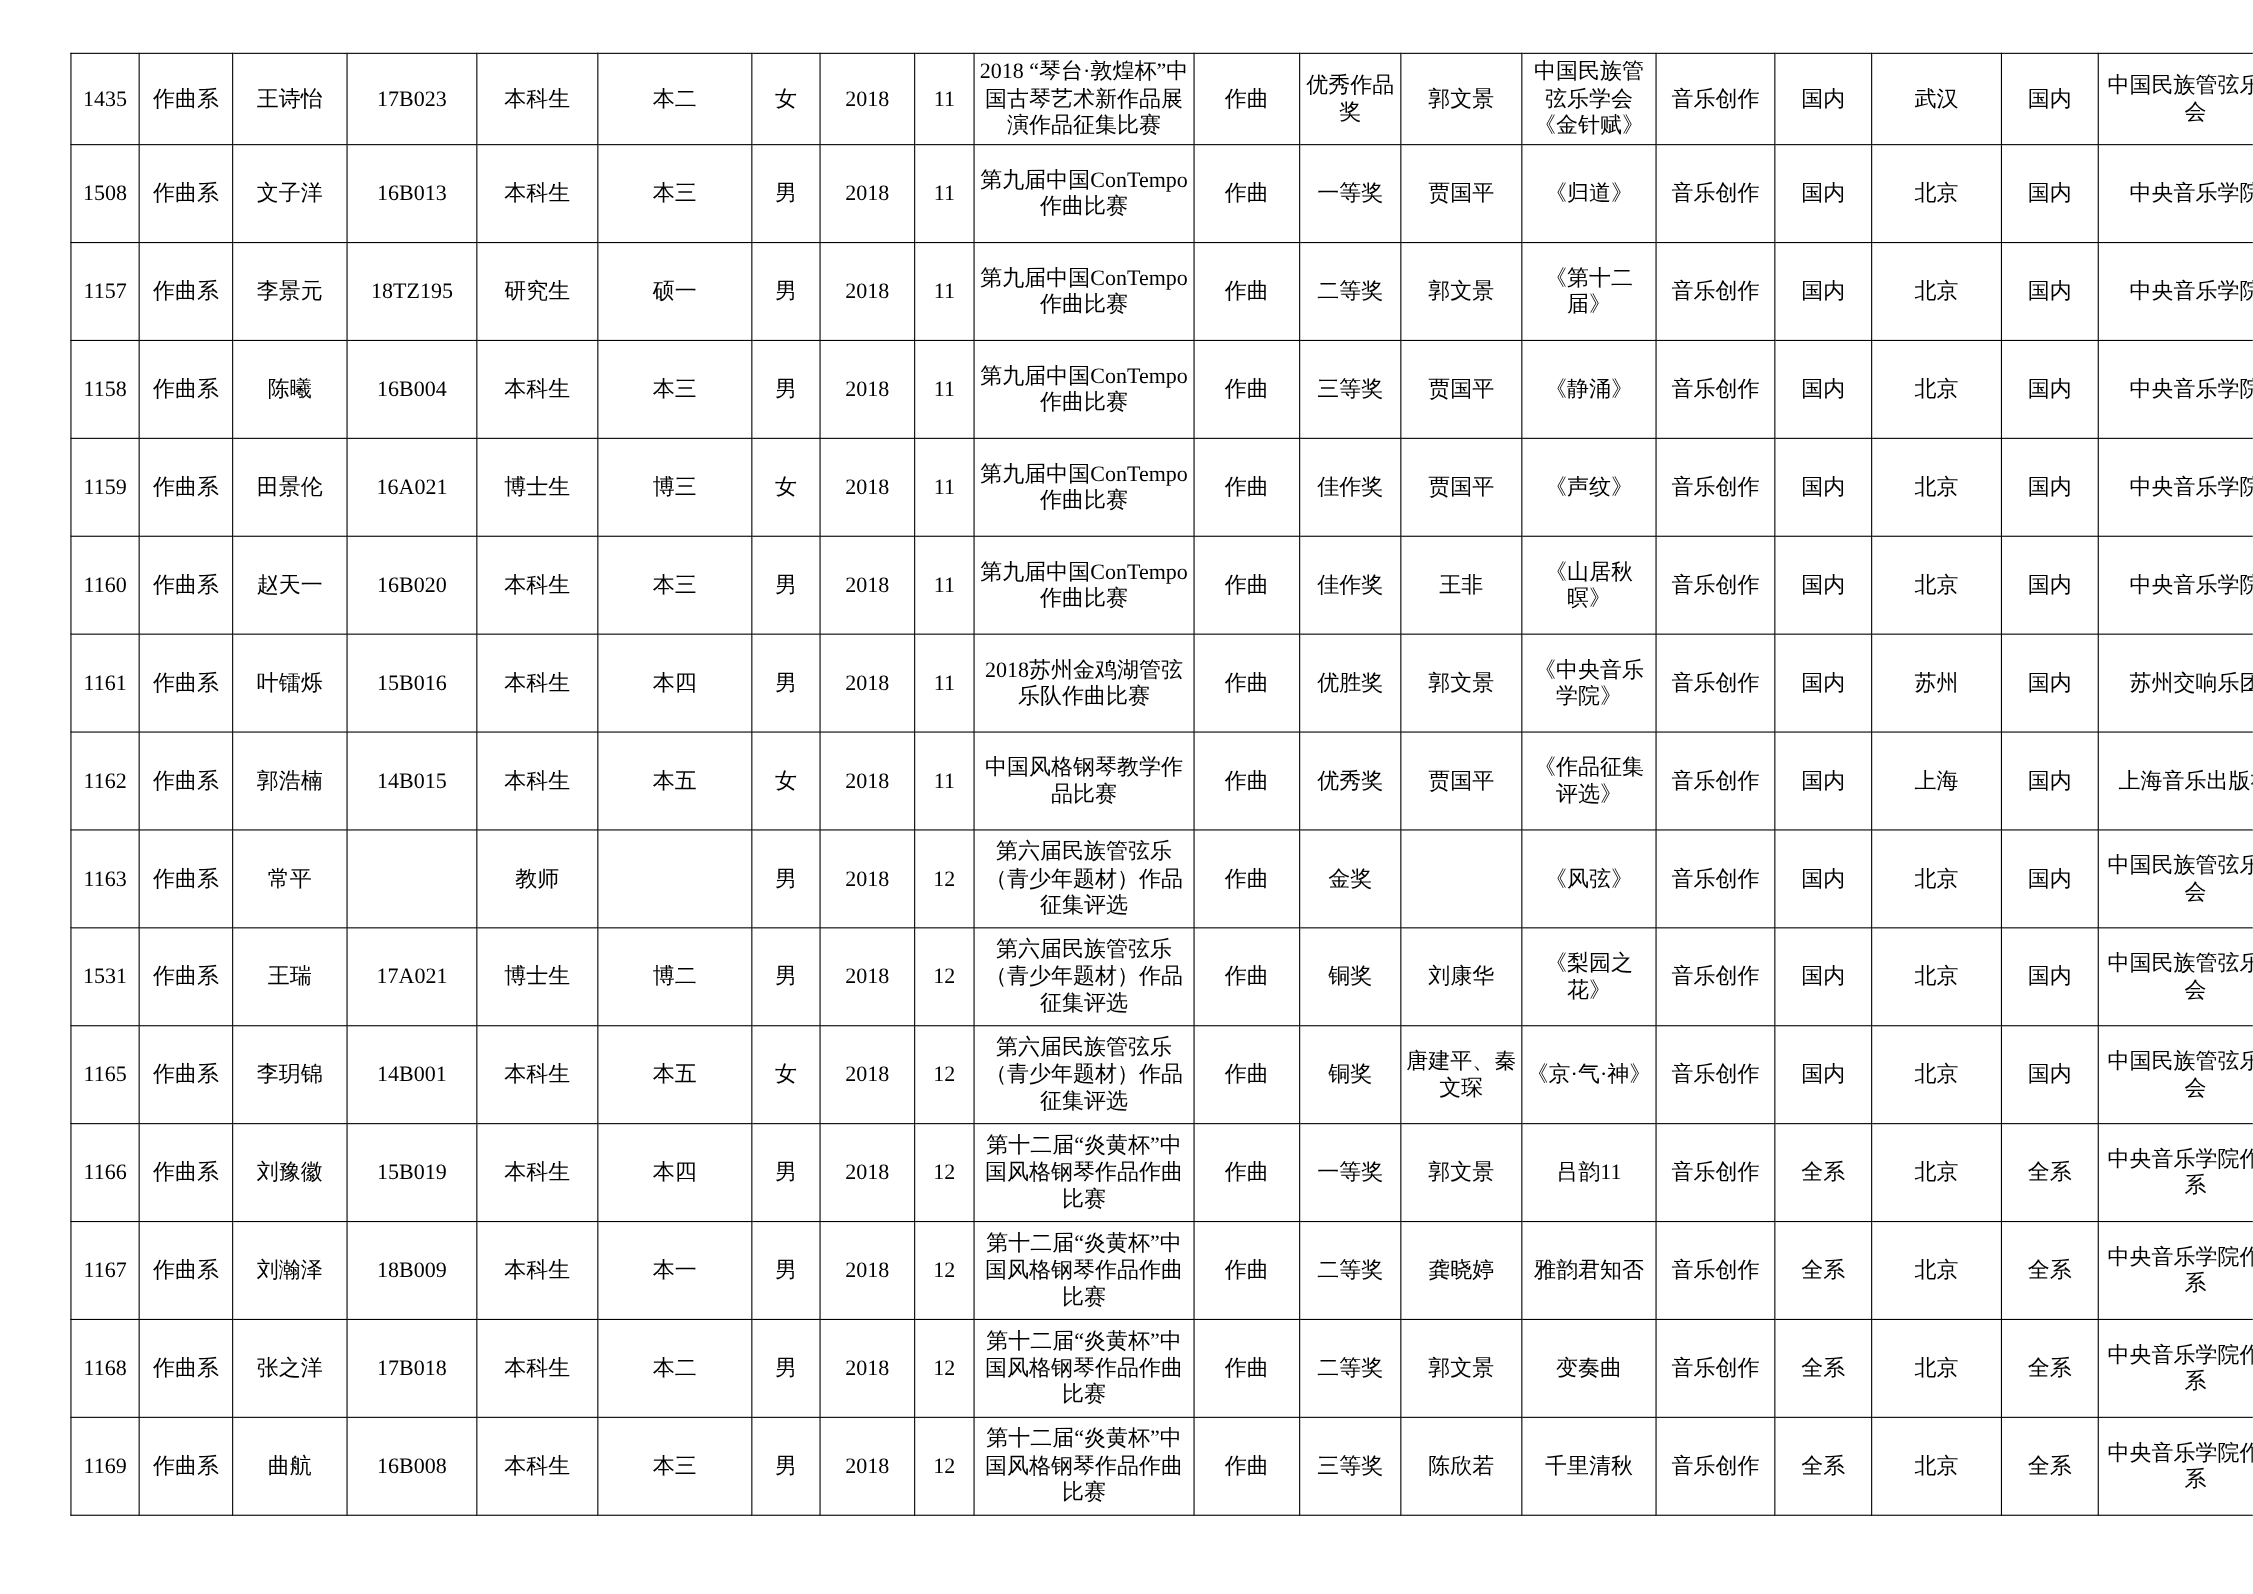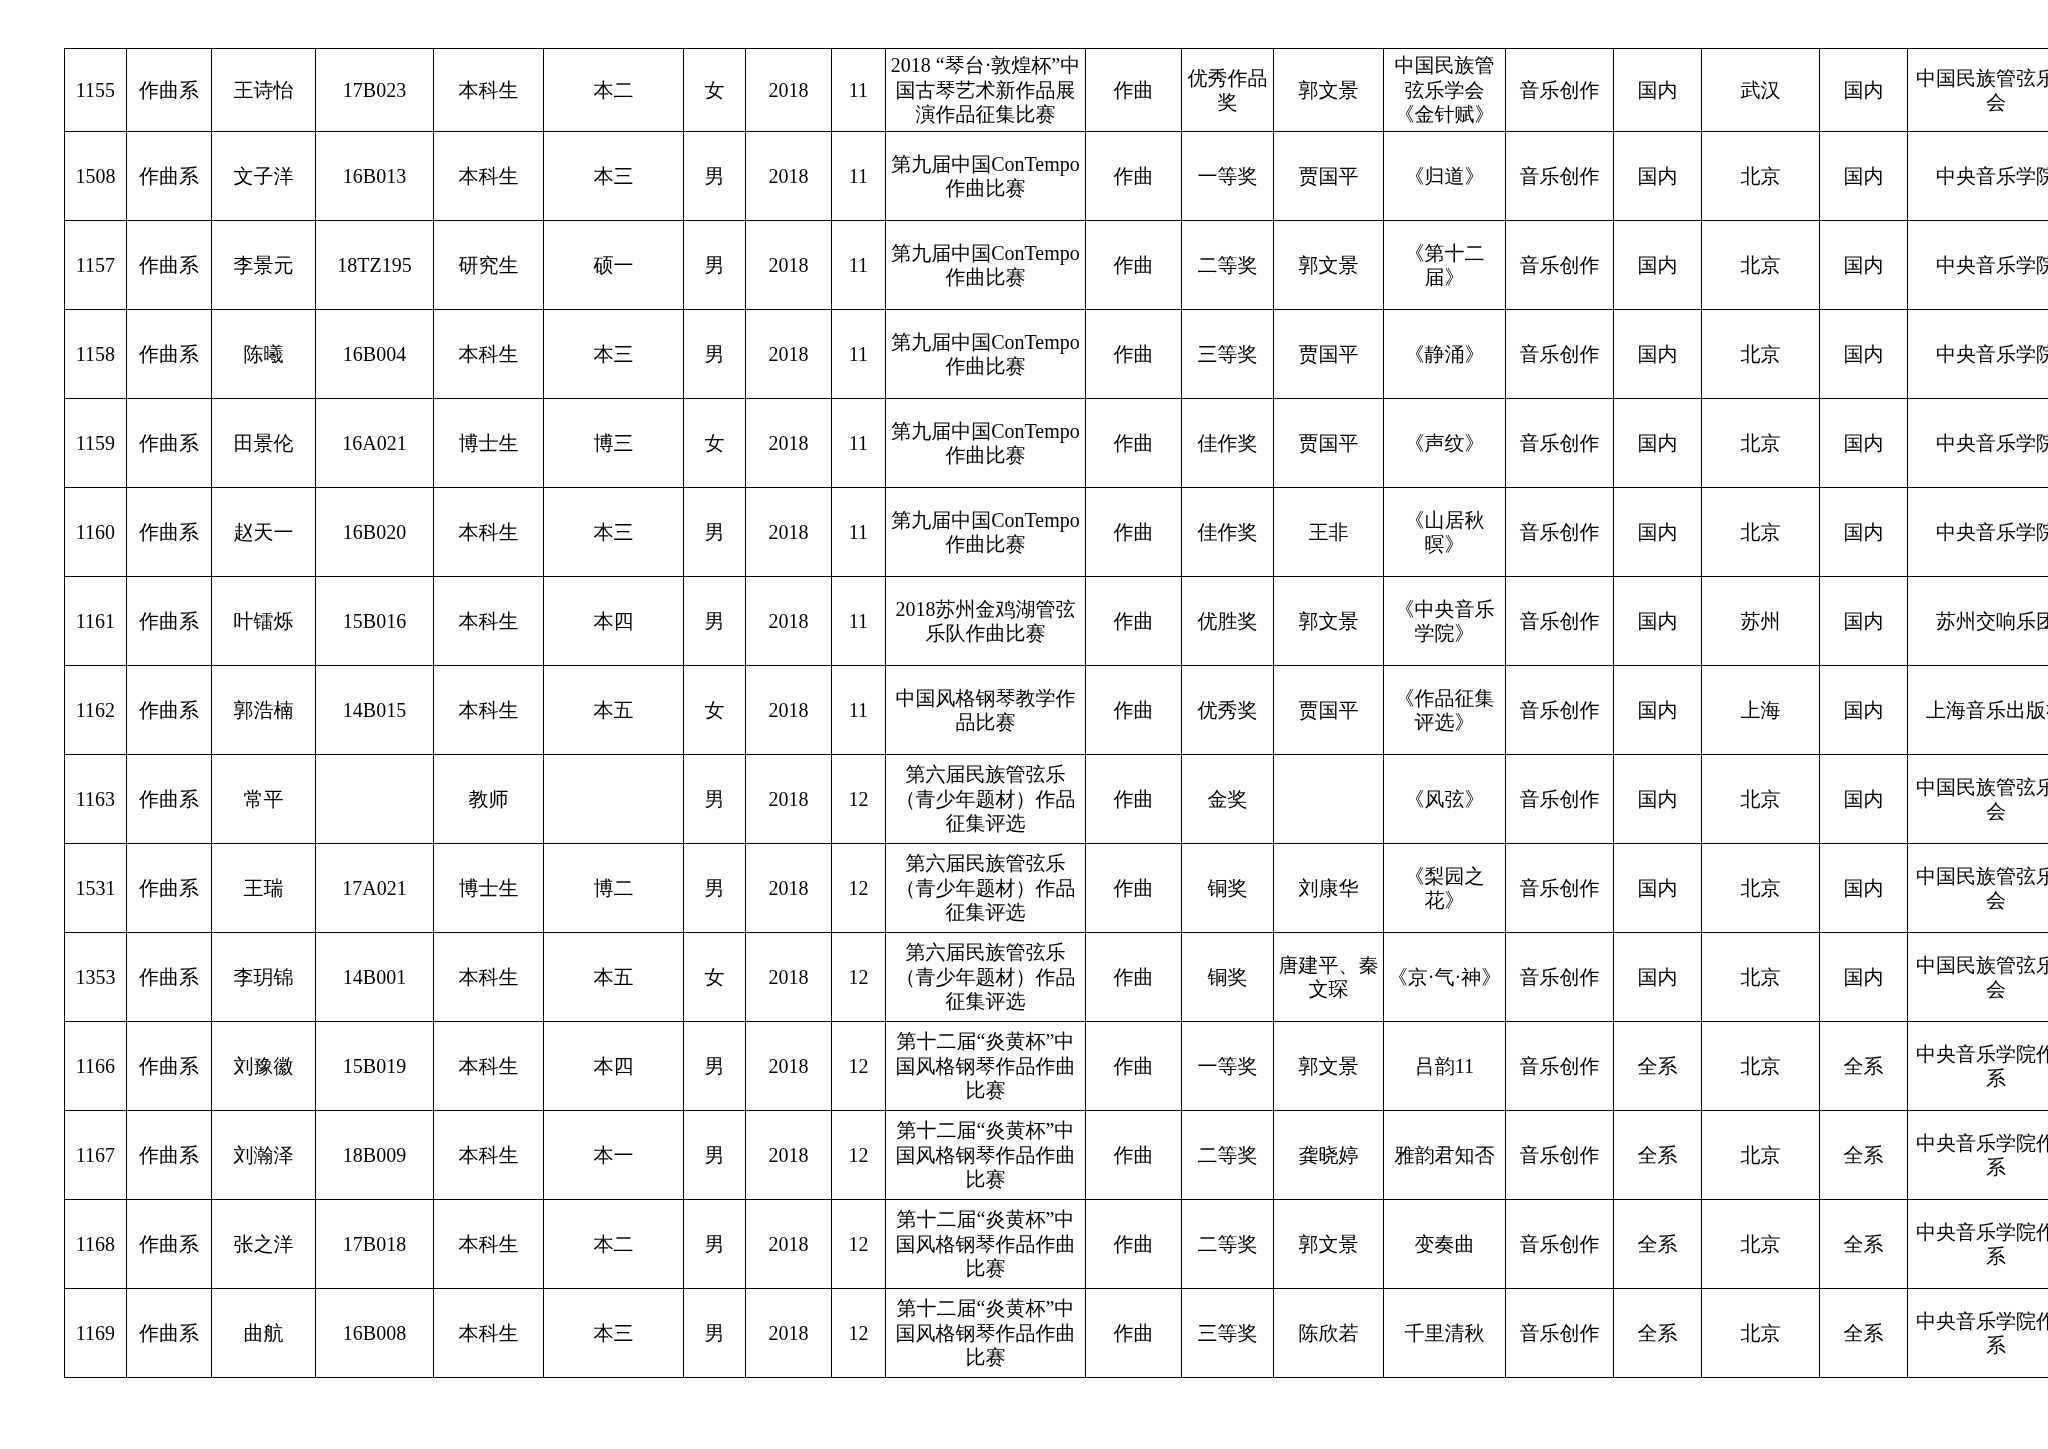--- a/index.html
+++ b/index.html
@@ -89,21 +89,21 @@
         <col class="c13">
         <col class="c14">
       <col class="c15">
         <col class="c16">
         <col class="c17">
         <col class="c18">
     </colgroup>
     <tbody>
 
       <tr class="first-row">
-        <td>1155</td>
+        <td>1435</td>
         <td>作曲系</td>
         <td>王诗怡</td>
         <td>17B023</td>
         <td>本科生</td>
         <td>本二</td>
         <td>女</td>
         <td>2018</td>
         <td>11</td>
         <td class="cell-small">2018 “琴台·敦煌杯”中国古琴艺术新作品展演作品征集比赛</td>
         <td>作曲</td>
@@ -309,21 +309,21 @@
         <td>刘康华</td>
         <td>《梨园之花》</td>
         <td>音乐创作</td>
         <td>国内</td>
         <td>北京</td>
         <td>国内</td>
         <td>中国民族管弦乐协会</td>
       </tr>
 
       <tr>
-        <td>1353</td>
+        <td>1165</td>
         <td>作曲系</td>
         <td>李玥锦</td>
         <td>14B001</td>
         <td>本科生</td>
         <td>本五</td>
         <td>女</td>
         <td>2018</td>
         <td>12</td>
         <td class="cell-small">第六届民族管弦乐（青少年题材）作品征集评选</td>
         <td>作曲</td>

